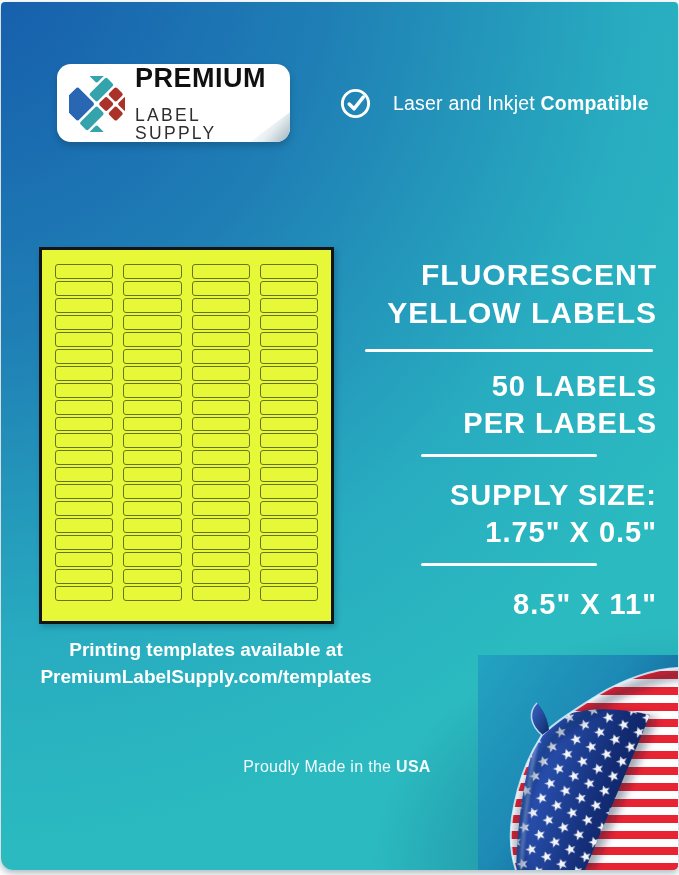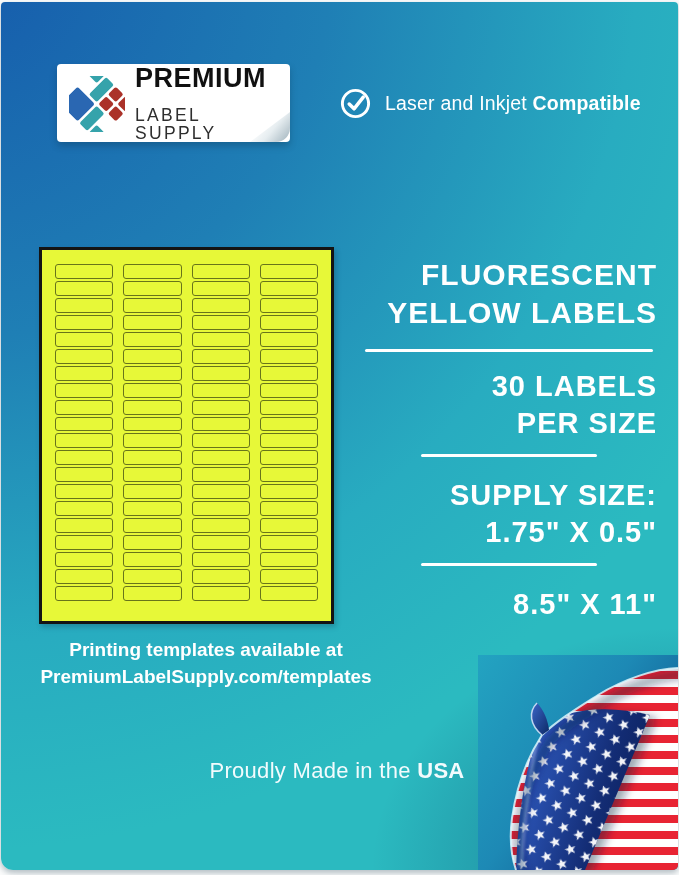--- a/index.html
+++ b/index.html
@@ -21,38 +21,38 @@
   }
   .page-shade{
     position:absolute;right:0;bottom:0;width:430px;height:340px;
     background:radial-gradient(95% 95% at 100% 100%,
         rgba(6,40,90,.42) 0%, rgba(6,40,90,.20) 45%, rgba(6,40,90,0) 75%);
     pointer-events:none;
   }
   
   .logo-card{
     position:absolute;left:56px;top:62px;width:233px;height:78px;
-    background:#ffffff;border-radius:4px;
+    background:#ffffff;border-radius:14px;
     box-shadow:0 4px 7px rgba(10,45,70,.30);
     display:flex;align-items:center;padding:1px 10px 0 12px;box-sizing:border-box;
   }
   .card-fold{
     position:absolute;right:0;bottom:0;width:40px;height:30px;
     clip-path:polygon(100% 0,100% 100%,0 100%);
     background:linear-gradient(310deg,#a9bac3 6%,#e6edf0 42%,#ffffff 72%);
     border-bottom-right-radius:14px;
   }
   .logo-mark{flex:0 0 auto;}
   .logo-text{margin-left:10px;line-height:1;}
   .brand-line1{font-size:27px;font-weight:700;letter-spacing:.5px;color:#101010;}
   .brand-line2{font-size:17.5px;font-weight:400;letter-spacing:2.3px;color:#2e2e2e;margin-top:15px;}
   
   .compat{
     position:absolute;left:338px;top:84px;width:330px;height:34px;
-    display:flex;align-items:center;gap:13px;color:#ffffff;
+    display:flex;align-items:center;gap:21px;color:#ffffff;
   }
   .compat-text{font-size:19.5px;font-weight:500;letter-spacing:.2px;}
   .compat-text b{font-weight:800;}
   
   .sheet{
     position:absolute;left:38px;top:245px;width:295px;height:377px;
     background:var(--label-yellow);
     border:3px solid var(--sheet-border);
     box-sizing:border-box;
     padding:14px 13px 20px 13px;
@@ -76,21 +76,21 @@
   .divider{background:#ffffff;height:3px;border-radius:2px;border:0;}
   .divider.wide{width:288px;margin:17px auto 16px;}
   .divider.short{width:176px;margin:12px auto 20px;}
   
   .templates-note{
     position:absolute;left:24px;top:634px;width:362px;
     color:#ffffff;text-align:center;font-size:19px;font-weight:700;line-height:27px;
   }
   .made-in{
     position:absolute;left:0;top:756px;width:672px;
-    color:#f2fbfd;text-align:center;font-size:22px;font-weight:500;letter-spacing:.3px;
+    color:#f2fbfd;text-align:center;font-size:16px;font-weight:500;letter-spacing:.3px;
   }
   .made-in b{font-weight:800;}
   
   .flag{position:absolute;right:0;bottom:0;}
 </style>
 </head>
 <body>
 
 <div class="canvas">
   <div class="page">
@@ -212,22 +212,22 @@
         </div>
     </div>
 
     <div class="right-col">
       <div class="headline">
         <div>FLUORESCENT</div>
         <div>YELLOW LABELS</div>
       </div>
       <div class="divider wide"></div>
       <div class="spec">
-        <div>30 LABELS</div>
-        <div>PER SIZE</div>
+        <div>50 LABELS</div>
+        <div>PER LABELS</div>
       </div>
       <div class="divider short"></div>
       <div class="spec">
         <div>SUPPLY SIZE:</div>
         <div>1.75" X 0.5"</div>
       </div>
       <div class="divider short"></div>
       <div class="spec">
         <div>8.5" X 11"</div>
       </div>

